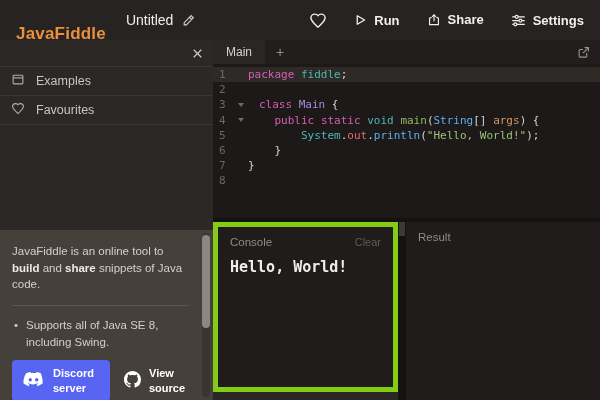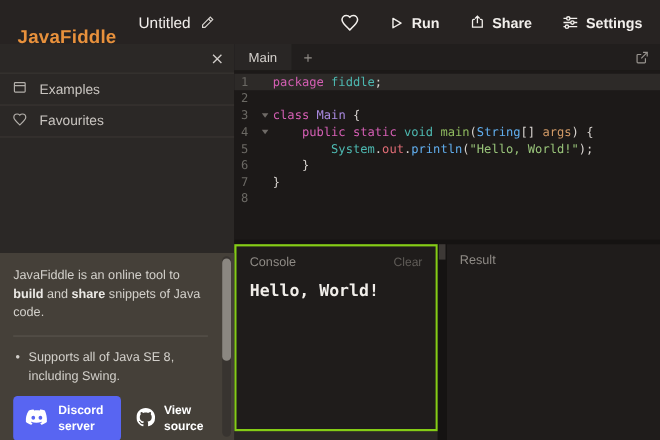--- a/index.html
+++ b/index.html
@@ -5,21 +5,21 @@
   * { margin:0; padding:0; box-sizing:border-box; }
   html,body { width:600px; height:400px; overflow:hidden; }
   body { font-family:"Liberation Sans", sans-serif; background:#1c1918; color:#e8e5e1; }
 
   
   .topbar { height:40px; background:#272322; display:flex; align-items:center; padding:0 16px; }
   .brand { font-size:17px; font-weight:700; color:#e8913c; letter-spacing:.2px; }
   .doc-title { font-size:14px; color:#f1eeec; margin-left:20px; }
   .edit-ic { margin-left:9px; color:#d8d4d0; display:flex; align-items:center; cursor:pointer; }
   .topbar-right { margin-left:auto; display:flex; align-items:center; gap:27px; }
-  .tb-btn { display:flex; align-items:flex-end; gap:7px; color:#f2efec; font-size:13px; font-weight:700; cursor:pointer; background:none; border:none; font-family:inherit; }
+  .tb-btn { display:flex; align-items:flex-start; gap:7px; color:#f2efec; font-size:13px; font-weight:700; cursor:pointer; background:none; border:none; font-family:inherit; }
   .tb-btn svg { display:block; }
 
   
   .content { display:flex; height:360px; }
 
   
   .sidebar { width:213px; background:#2b2826; display:flex; flex-direction:column; }
   .sb-close-row { height:27px; display:flex; align-items:center; justify-content:flex-end; padding:0 9px; border-bottom:1px solid #3a3633; }
   .sb-close { color:#cfccc8; cursor:pointer; display:flex; }
   .sb-item { height:29px; display:flex; align-items:center; gap:11px; padding:0 11px; border-bottom:1px solid #3a3633; color:#c9c5c0; font-size:12.5px; cursor:pointer; }
@@ -57,21 +57,21 @@
   .fold { width:15px; display:flex; align-items:center; justify-content:center; }
   .fold.has-fold::after { content:""; border-left:3.5px solid transparent; border-right:3.5px solid transparent; border-top:4.5px solid #6e6a66; }
   .code-text { color:#d8d4d0; }
 
   
   .h-split { height:4px; background:#151312; cursor:row-resize; }
 
   
   .io-row { flex:1; display:flex; background:#151312; }
   .console-wrap { width:185px; background:#2a2725; padding-bottom:8px; }
-  .panel { height:100%; background:#1f1c1b; border:2px solid #84cc16; }
+  .panel { height:100%; background:#1f1c1b; border:5px solid #84cc16; }
   .panel-head { display:flex; align-items:center; justify-content:space-between; padding:9px 12px 0 12px; }
   .panel-title { color:#8f8b86; font-size:11.5px; }
   .clear-btn { color:#5f5b57; font-size:11px; background:none; border:none; cursor:pointer; font-family:Liberation Sans, sans-serif; }
   .console-out { padding:10px 12px; font-family:"DejaVu Sans Mono", monospace; font-size:15px; font-weight:700; color:#f0ede9; }
   .v-split { width:8px; background:#151312; cursor:col-resize; position:relative; }
   .v-split .handle { position:absolute; top:0; left:1px; width:6px; height:14px; background:#3d3936; }
   .result-wrap { flex:1; }
   .panel.no-border { border:none; }
 </style>
 </head>
@@ -190,21 +190,21 @@
             <path d="M14 3h7v7"></path>
             <path d="M21 3 11 13"></path>
           </svg>
       </div>
     </div>
 
     <div class="editor">
       <div>
           <div class="code-line active"><span class="gutter"><span class="lnum">1</span><span class="fold"></span></span><span class="code-text"><span style="color: rgb(213, 95, 180);">package</span><span style="color: rgb(216, 212, 208);"> </span><span style="color: rgb(77, 184, 176); text-align: center;">fiddle</span><span style="color: rgb(216, 212, 208);">;</span></span></div>
           <div class="code-line"><span class="gutter"><span class="lnum">2</span><span class="fold"></span></span><span class="code-text">&nbsp;</span></div>
-          <div class="code-line"><span class="gutter"><span class="lnum">3</span><span class="fold has-fold"></span></span><span class="code-text"><span style="color: rgb(213, 95, 180);">class</span><span style="color: rgb(216, 212, 208);"> </span><span style="color: rgb(169, 138, 224);">Main</span><span style="color: rgb(216, 212, 208);"> {</span></span></div>
+          <div class="code-line"><span class="gutter"><span class="lnum">3</span><span class="fold has-fold"></span></span><span class="code-text"><span style="color: rgb(213, 95, 180); margin-left: 11px;">class</span><span style="color: rgb(216, 212, 208);"> </span><span style="color: rgb(169, 138, 224);">Main</span><span style="color: rgb(216, 212, 208);"> {</span></span></div>
           <div class="code-line"><span class="gutter"><span class="lnum">4</span><span class="fold has-fold"></span></span><span class="code-text"><span style="color: rgb(216, 212, 208);">    </span><span style="color: rgb(213, 95, 180);">public</span><span style="color: rgb(216, 212, 208);"> </span><span style="color: rgb(213, 95, 180);">static</span><span style="color: rgb(216, 212, 208);"> </span><span style="color: rgb(77, 184, 176);">void</span><span style="color: rgb(216, 212, 208);"> </span><span style="color: rgb(143, 186, 95);">main</span><span style="color: rgb(216, 212, 208);">(</span><span style="color: rgb(97, 174, 238);">String</span><span style="color: rgb(216, 212, 208);">[]</span><span style="color: rgb(216, 212, 208);"> </span><span style="color: rgb(209, 154, 102);">args</span><span style="color: rgb(216, 212, 208);">) {</span></span></div>
           <div class="code-line"><span class="gutter"><span class="lnum">5</span><span class="fold"></span></span><span class="code-text"><span style="color: rgb(216, 212, 208);">        </span><span style="color: rgb(77, 184, 176);">System</span><span style="color: rgb(216, 212, 208);">.</span><span style="color: rgb(224, 108, 117);">out</span><span style="color: rgb(216, 212, 208);">.</span><span style="color: rgb(97, 174, 238);">println</span><span style="color: rgb(216, 212, 208);">(</span><span style="color: rgb(152, 195, 121);">"Hello, World!"</span><span style="color: rgb(216, 212, 208);">)</span><span style="color: rgb(216, 212, 208);">;</span></span></div>
           <div class="code-line"><span class="gutter"><span class="lnum">6</span><span class="fold"></span></span><span class="code-text"><span style="color: rgb(216, 212, 208);">    }</span></span></div>
           <div class="code-line"><span class="gutter"><span class="lnum">7</span><span class="fold"></span></span><span class="code-text"><span style="color: rgb(216, 212, 208);">}</span></span></div>
           <div class="code-line"><span class="gutter"><span class="lnum">8</span><span class="fold"></span></span><span class="code-text">&nbsp;</span></div>
         </div>
     </div>
 
     <div class="h-split"></div>
 

